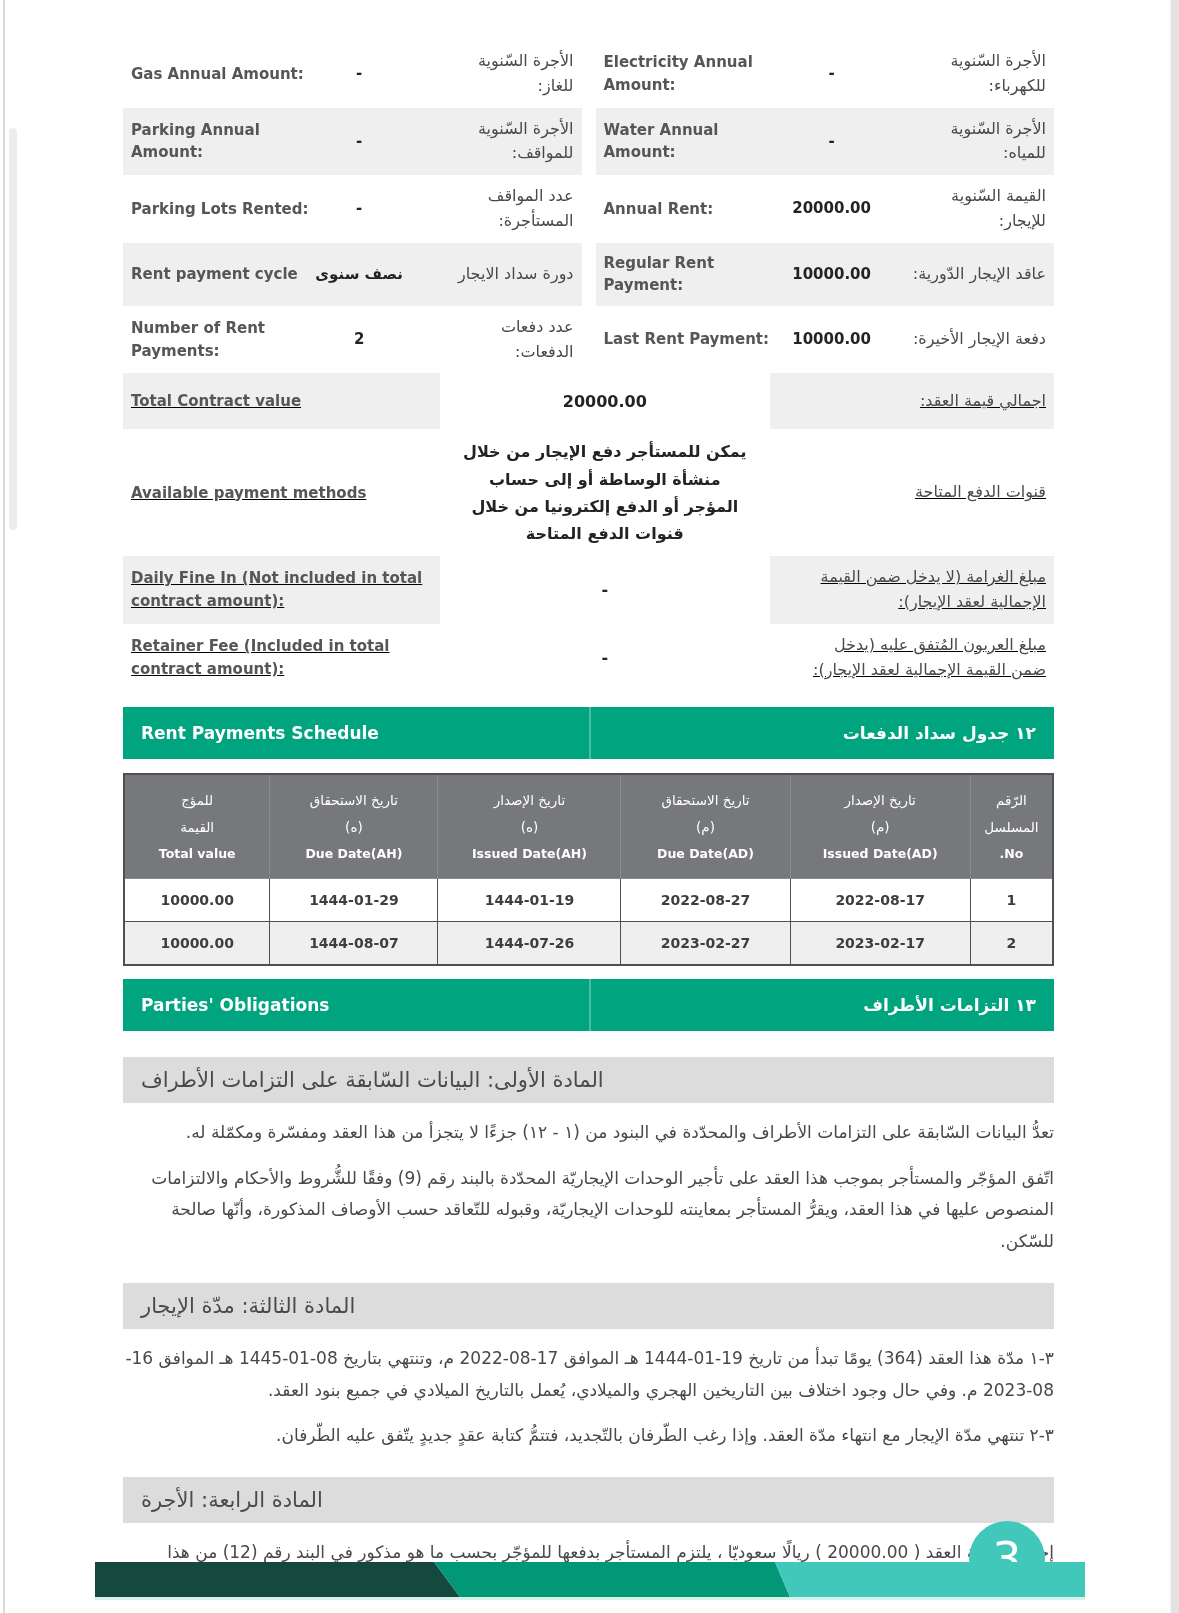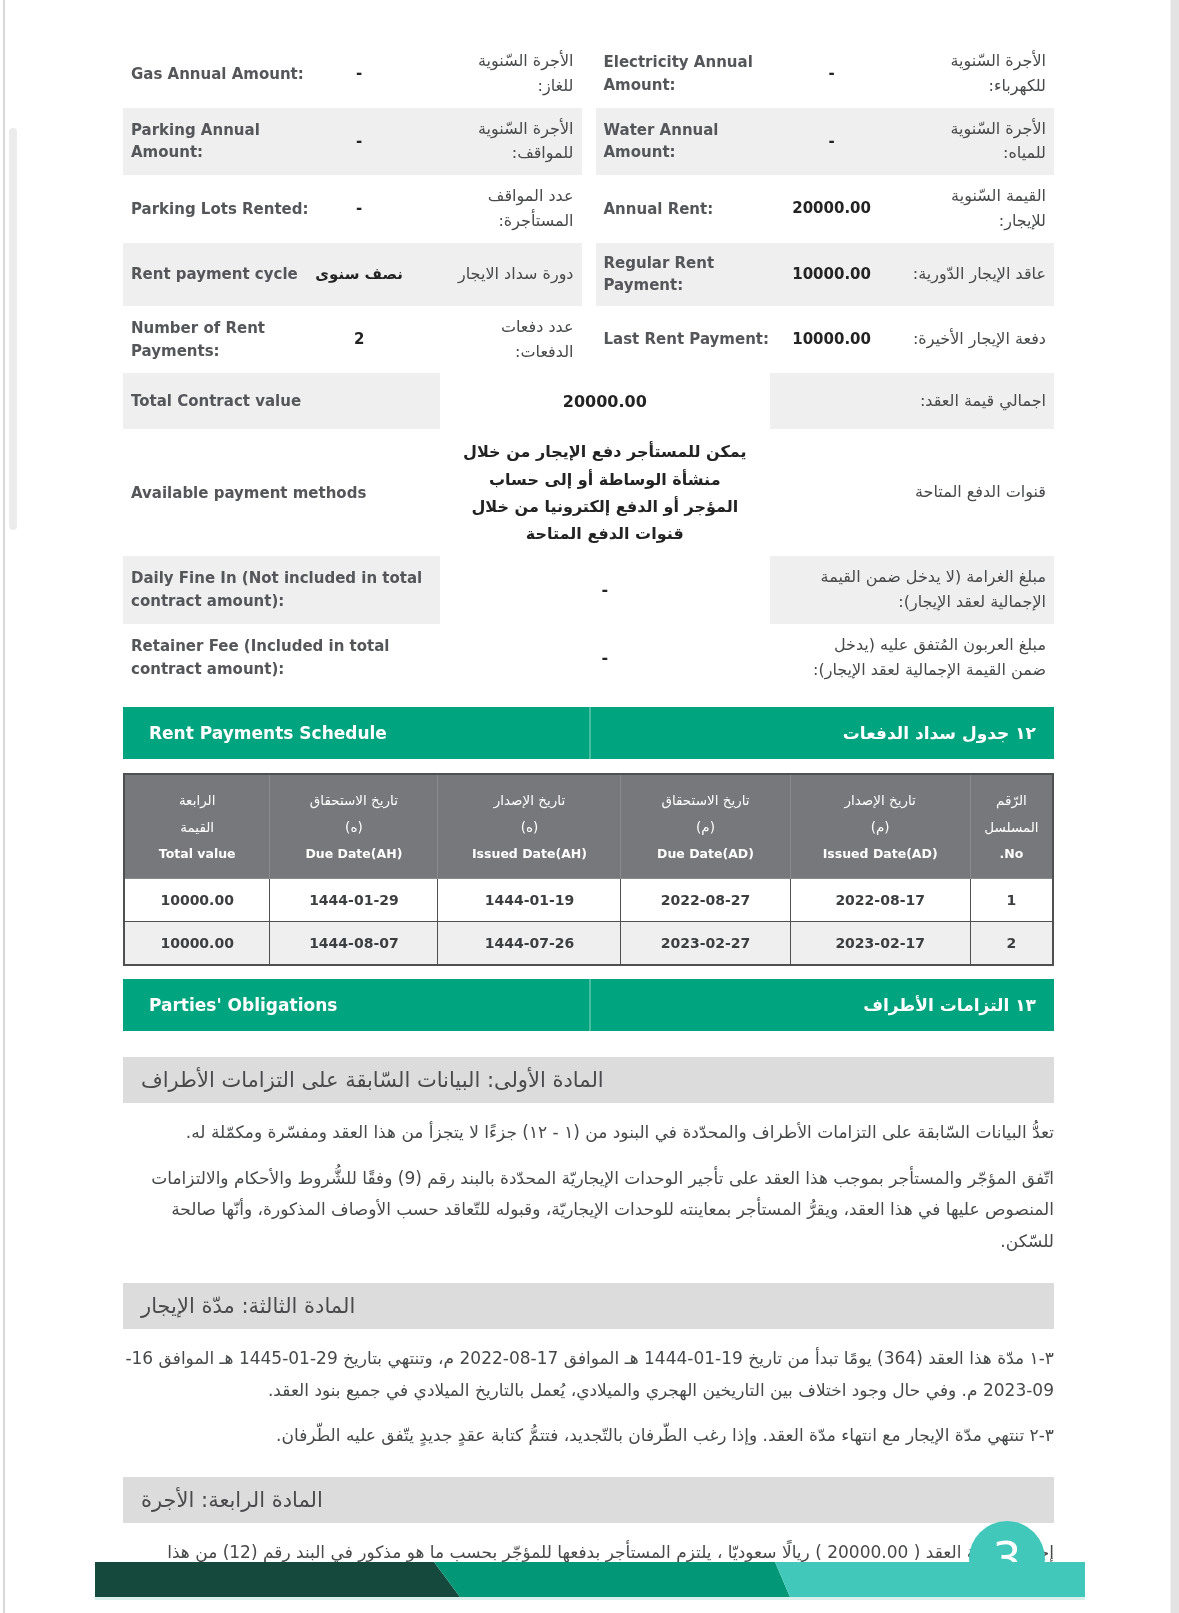--- a/index.html
+++ b/index.html
@@ -12,31 +12,31 @@
   .edge-right-strip{position:absolute;right:0;top:0;width:8px;height:100%;background:#e3e3e3;border-left:1px solid #f2f2f2;}
 
   .content{position:absolute;left:123px;top:40px;width:931px;}
 
   
   .frow{display:grid;}
   .frow.dual{grid-template-columns:1fr 1fr;column-gap:14px;margin:0;}
   .half{display:grid;grid-template-columns:41% 21% 38%;align-items:center;padding:9px 0;min-height:40px;}
   .frow.dual.shaded .half{background:#efefef;}
   .frow.single{grid-template-columns:34% 1fr 30.5%;column-gap:14px;align-items:stretch;}
-  .cell-side{display:flex;align-items:center;min-height:38px;padding:9px 0;}
+  .cell-side{display:flex;align-items:center;min-height:38px;padding:9px 0;text-decoration:underline;}
   .cell-side.ar{justify-content:flex-end;}
   .cell-mid{display:flex;align-items:center;justify-content:center;text-align:center;padding:9px 6px;}
   .frow.single.shaded .cell-side{background:#efefef;}
 
   .en-label{font-size:15px;font-weight:700;color:#55565a;line-height:1.5;padding-left:8px;text-align:left;direction:ltr;}
   .ar-label{font-size:16px;color:#48494b;line-height:1.55;text-align:right;direction:rtl;padding-right:8px;margin-left:33px;}
   .f-value{font-size:15px;font-weight:700;color:#232323;text-align:center;direction:rtl;line-height:1.7;}
 
   
-  .green-bar{position:relative;height:52px;background:#00a47e;display:flex;align-items:center;justify-content:space-between;margin-top:16px;padding-left:8px;}
+  .green-bar{position:relative;height:52px;background:#00a47e;display:flex;align-items:center;justify-content:space-between;margin-top:16px;}
   .green-bar .gdiv{position:absolute;left:50%;top:0;width:2px;height:100%;background:rgba(255,255,255,0.28);}
   .green-bar .g-en{color:#fff;font-weight:700;font-size:17px;padding-left:18px;direction:ltr;}
   .green-bar .g-ar{color:#fff;font-weight:700;font-size:17px;padding-right:18px;direction:rtl;}
 
   
   .sched{margin-top:14px;border:2px solid #4f5052;border-collapse:collapse;width:100%;table-layout:fixed;}
   .sched th{background:#77787b;color:#fff;font-weight:400;border:1px solid #8a8b8e;padding:12px 4px;vertical-align:middle;}
   .sched th .h-ar{font-size:13.5px;direction:rtl;line-height:2;}
   .sched th .h-en{font-size:12.5px;font-weight:700;line-height:2;direction:ltr;}
   .sched td{border:1px solid #4f5052;text-align:center;font-size:14px;font-weight:700;color:#3d3e40;height:40px;direction:ltr;}
@@ -190,21 +190,21 @@
         <col class="c1">
           <col class="c2">
           <col class="c3">
           <col class="c4">
           <col class="c5">
           <col class="c6">
       </colgroup>
       <thead>
         <tr id="sched-head-row">
   <th>
-    <div class="h-ar">الرابعة</div>
+    <div class="h-ar">للمؤج</div>
     <div class="h-ar">القيمة</div>
     <div class="h-en">Total value</div>
   </th>
 
   <th>
     <div class="h-ar">تاريخ الاستحقاق</div>
     <div class="h-ar">(ه)</div>
     <div class="h-en">Due Date(AH)</div>
   </th>
 
@@ -269,21 +269,21 @@
 
   <div>
     <div>
             <div class="para">اتّفق المؤجّر والمستأجر بموجب هذا العقد على تأجير الوحدات الإيجاريّة المحدّدة بالبند رقم (9) وفقًا للشُّروط والأحكام والالتزامات المنصوص عليها في هذا العقد، ويقرُّ المستأجر بمعاينته للوحدات الإيجاريّة، وقبوله للتّعاقد حسب الأوصاف المذكورة، وأنّها صالحة للسّكن.</div>
           </div>
   </div>
 
   <div>
     <div class="article-bar">المادة الثالثة: مدّة الإيجار</div>
     <div>
-            <div class="para">٣-١ مدّة هذا العقد (364) يومًا تبدأ من تاريخ 19-01-1444 هـ الموافق 17-08-2022 م، وتنتهي بتاريخ 29-01-1445 هـ الموافق 16-09-2023 م. وفي حال وجود اختلاف بين التاريخين الهجري والميلادي، يُعمل بالتاريخ الميلادي في جميع بنود العقد.</div>
+            <div class="para">٣-١ مدّة هذا العقد (364) يومًا تبدأ من تاريخ 19-01-1444 هـ الموافق 17-08-2022 م، وتنتهي بتاريخ 08-01-1445 هـ الموافق 16-08-2023 م. وفي حال وجود اختلاف بين التاريخين الهجري والميلادي، يُعمل بالتاريخ الميلادي في جميع بنود العقد.</div>
             <div class="para">٣-٢ تنتهي مدّة الإيجار مع انتهاء مدّة العقد. وإذا رغب الطّرفان بالتّجديد، فتتمُّ كتابة عقدٍ جديدٍ يتّفق عليه الطّرفان.</div>
           </div>
   </div>
 
   <div>
     <div class="article-bar">المادة الرابعة: الأجرة</div>
     <div>
             <div class="para">إجمالي قيمة العقد ( 20000.00 ) ريالًا سعوديّا ، يلتزم المستأجر بدفعها للمؤجّر بحسب ما هو مذكور في البند رقم (12) من هذا العقد.</div>
           </div>
   </div>

